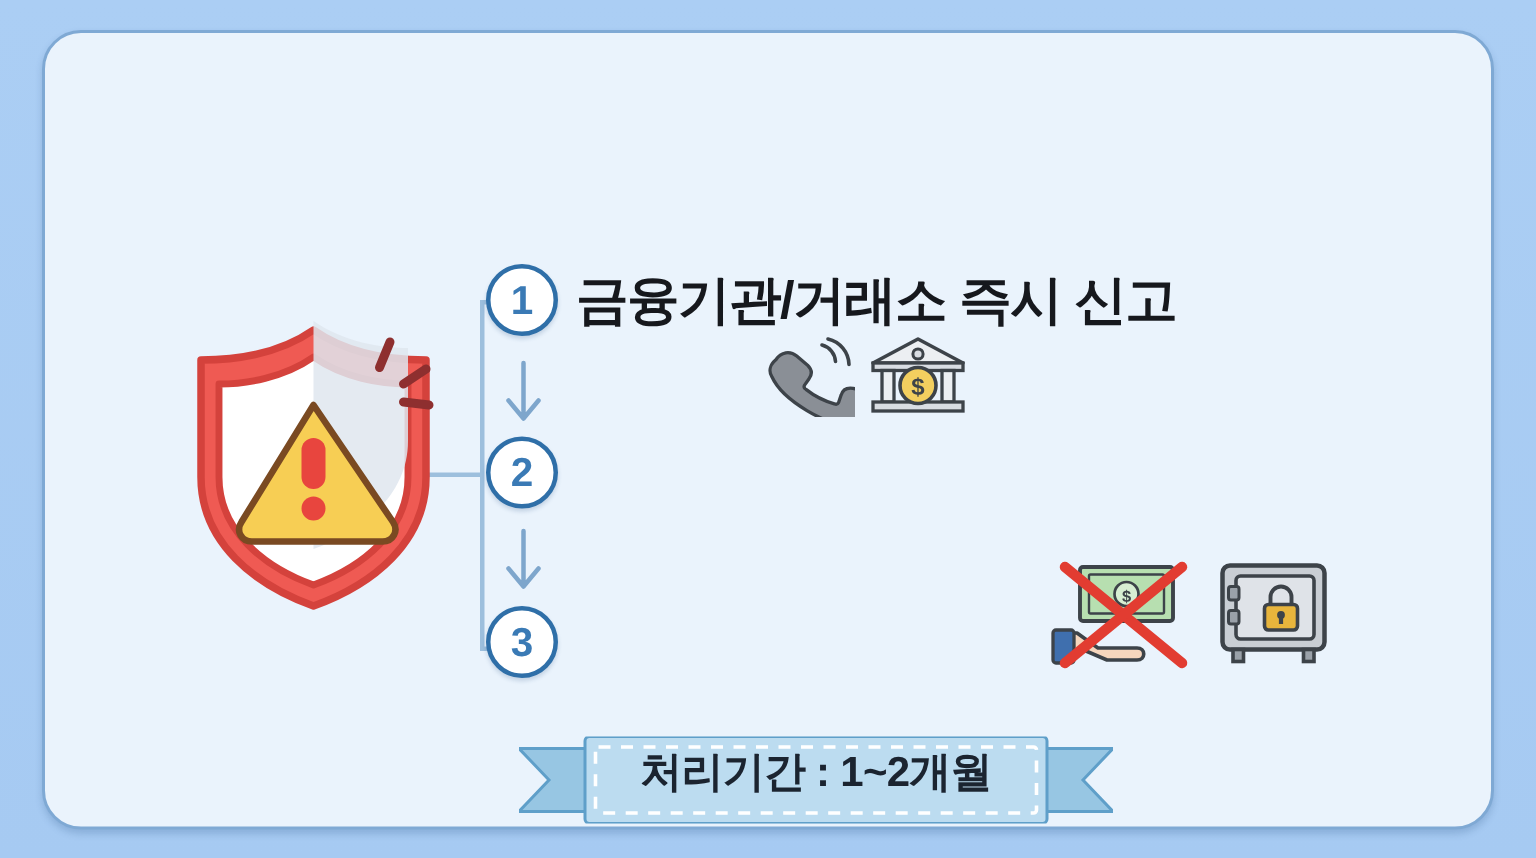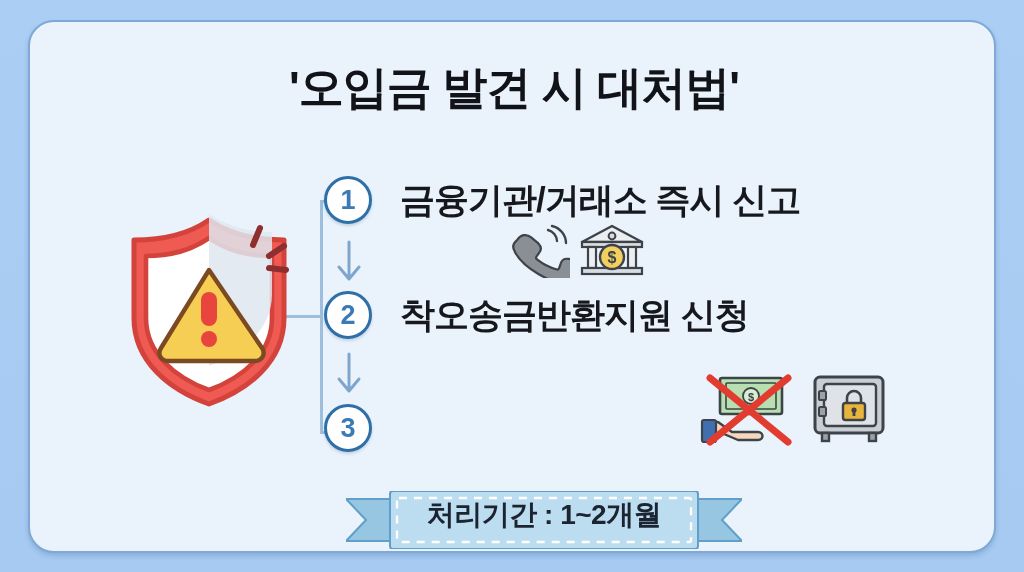--- a/index.html
+++ b/index.html
@@ -79,21 +79,21 @@
     font-size: 27px;
     font-weight: bold;
     display: flex;
     align-items: center;
     justify-content: center;
     box-sizing: border-box;
     box-shadow: 0 2px 3px rgba(40,80,130,0.20);
     flex: 0 0 auto;
   }
   .step-label {
-    margin-left: 28px;
+    margin-left: 12px;
     font-size: 35px;
     font-weight: bold;
     color: #16181d;
     letter-spacing: -1px;
     white-space: nowrap;
   }
   .down-arrow {
     position: absolute;
     width: 30px;
     height: 44px;
@@ -133,21 +133,20 @@
     fill: #2b3138;
   }
 </style>
 </head>
 <body>
 
 <div id="stage">
 
   <div id="card">
 
-    <div id="title">'오입금 발견 시 대처법'</div>
 
     <div class="bracket-v" style="left:290px; top:178px; width:3px; height:234px;"></div>
     <div class="bracket-h" style="left:290px; top:178px; width:24px; height:3px;"></div>
     <div class="bracket-h" style="left:246px; top:293px; width:46px; height:3px;"></div>
     <div class="bracket-h" style="left:290px; top:409px; width:24px; height:3px;"></div>
 
     <div class="step" style="left:294px; top:150px;">
       <div class="step-num">1</div>
       <div class="step-label">금융기관/거래소 즉시 신고</div>
     </div>
@@ -176,21 +175,20 @@
         <text x="34" y="41" text-anchor="middle" font-size="16" font-weight="bold" fill="#3d4349" font-family="'Liberation Sans', sans-serif">$</text>
       </svg>
     </div>
 
     <svg class="down-arrow" style="left:304px; top:218px;" viewBox="0 0 30 44">
       <path d="M15 2 L15 36 M5 27 L15 39 L25 27" fill="none" stroke="#7ea6cc" stroke-width="3" stroke-linecap="round" stroke-linejoin="round"></path>
     </svg>
 
     <div class="step" style="left:294px; top:265px;">
       <div class="step-num">2</div>
-      <div class="step-label">착오송금반환지원 신청</div>
     </div>
 
 
     <svg class="down-arrow" style="left:304px; top:330px;" viewBox="0 0 30 44">
       <path d="M15 2 L15 36 M5 27 L15 39 L25 27" fill="none" stroke="#7ea6cc" stroke-width="3" stroke-linecap="round" stroke-linejoin="round"></path>
     </svg>
 
     <div class="step" style="left:294px; top:378px;">
       <div class="step-num">3</div>
     </div>

